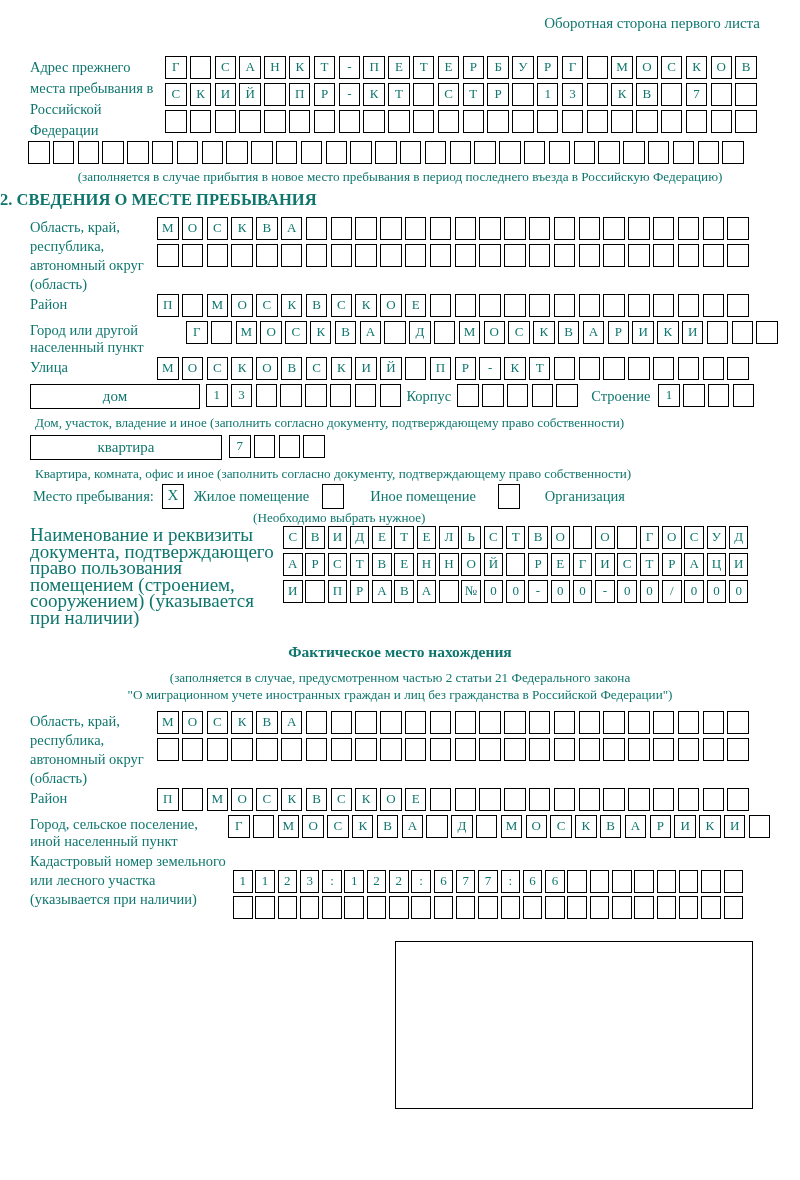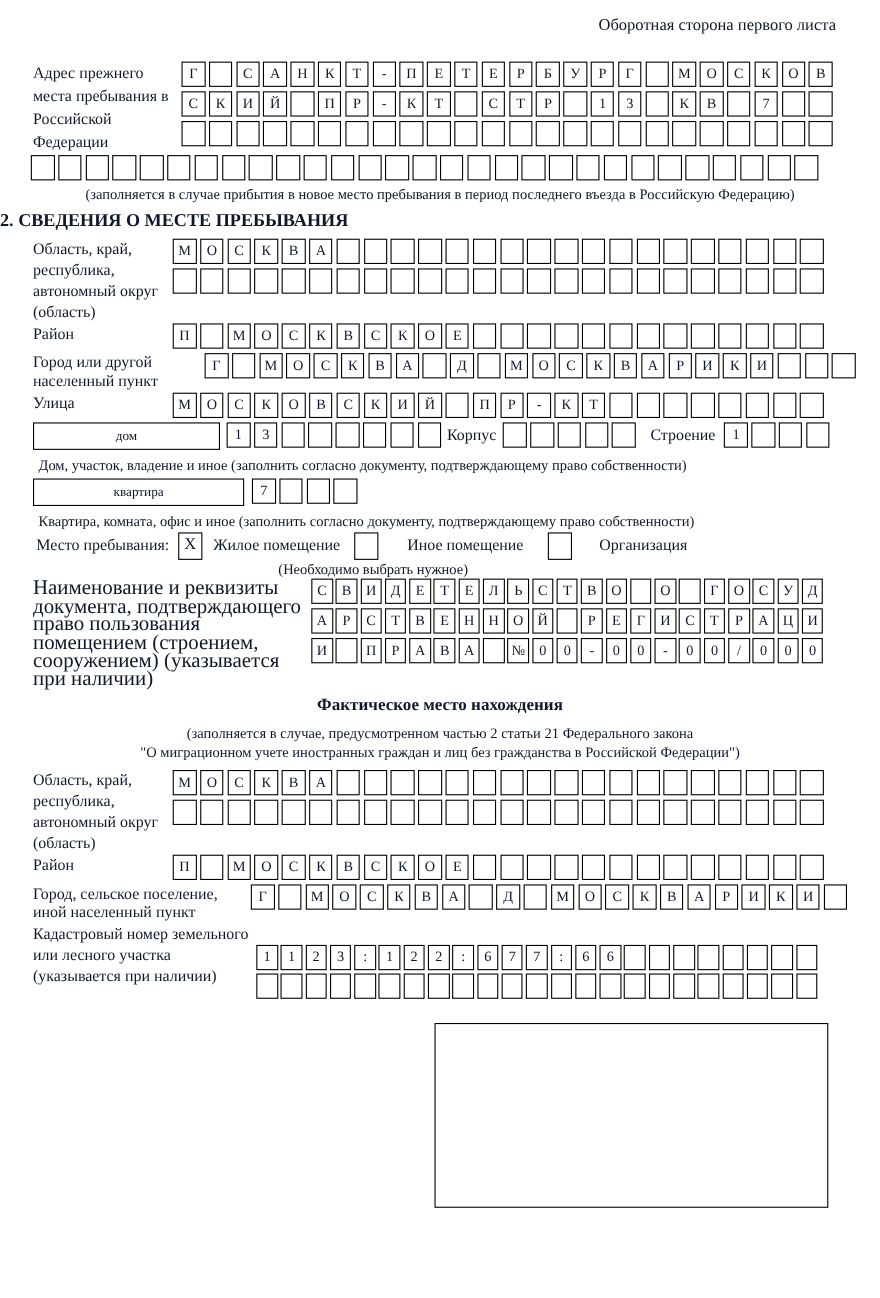--- a/index.html
+++ b/index.html
@@ -1,19 +1,19 @@
 <!DOCTYPE html>
 <html><head>
 <meta charset="utf-8">
 <style>
   html,body { margin:0; padding:0; background:#ffffff; }
   .page {
     position:relative;
     width:800px; height:1180px;
-    background:#fff; color:#0f172a;
+    background:#fff; color:#0f766e;
     font-family:"Liberation Serif","DejaVu Serif",serif;
     overflow:hidden;
   }
   .corner { text-align:right; padding:15px 40px 0 0; font-size:15px; }
 
   
   .cellrow { white-space:nowrap; height:23px; margin-bottom:4px; }
   .cell {
     display:inline-block; box-sizing:border-box;
     width:21.5px; height:23px;
@@ -29,26 +29,26 @@
   .w135 { flex:0 0 135px; }
   .w127 { flex:0 0 127px; }
   .w142 { flex:0 0 142px; }
   .w198 { flex:0 0 198px; }
   .w203 { flex:0 0 203px; }
   .w253 { flex:0 0 253px; font-size:19px; line-height:16.5px; }
   .offset-down { margin-top:19px; }
 
   .caption { text-align:center; font-size:13.2px; line-height:17px; }
   .h-title { text-align:left; font-size:16.5px; font-weight:bold; margin:5px 0 7px 0; }
-  .h-title2 { text-align:center; font-size:15.5px; font-weight:bold; margin:6px 0 8px 0; }
+  .h-title2 { text-align:center; font-size:15.5px; font-weight:bold; margin:17px 0 8px 0; }
 
   .domrow { display:flex; align-items:flex-start; margin-left:30px; margin-bottom:3px; white-space:nowrap; }
   .fieldbox {
     box-sizing:border-box; border:1.7px solid #000; height:25px;
-    text-align:center; font-size:12px; line-height:22px;
+    text-align:center; font-size:15px; line-height:22px;
   }
   .dombox { width:170px; margin-right:6px; }
   .kvbox  { width:192px; margin-right:7px; }
   .inline-lbl { font-size:14.5px; line-height:25px; }
 
   .mesto { display:flex; align-items:center; margin-left:33px; font-size:14.5px; height:28px; }
   .checkbox {
     display:inline-block; box-sizing:border-box;
     width:22px; height:25px; border:1.8px solid #000;
     text-align:center; font-size:15px; line-height:21px;

